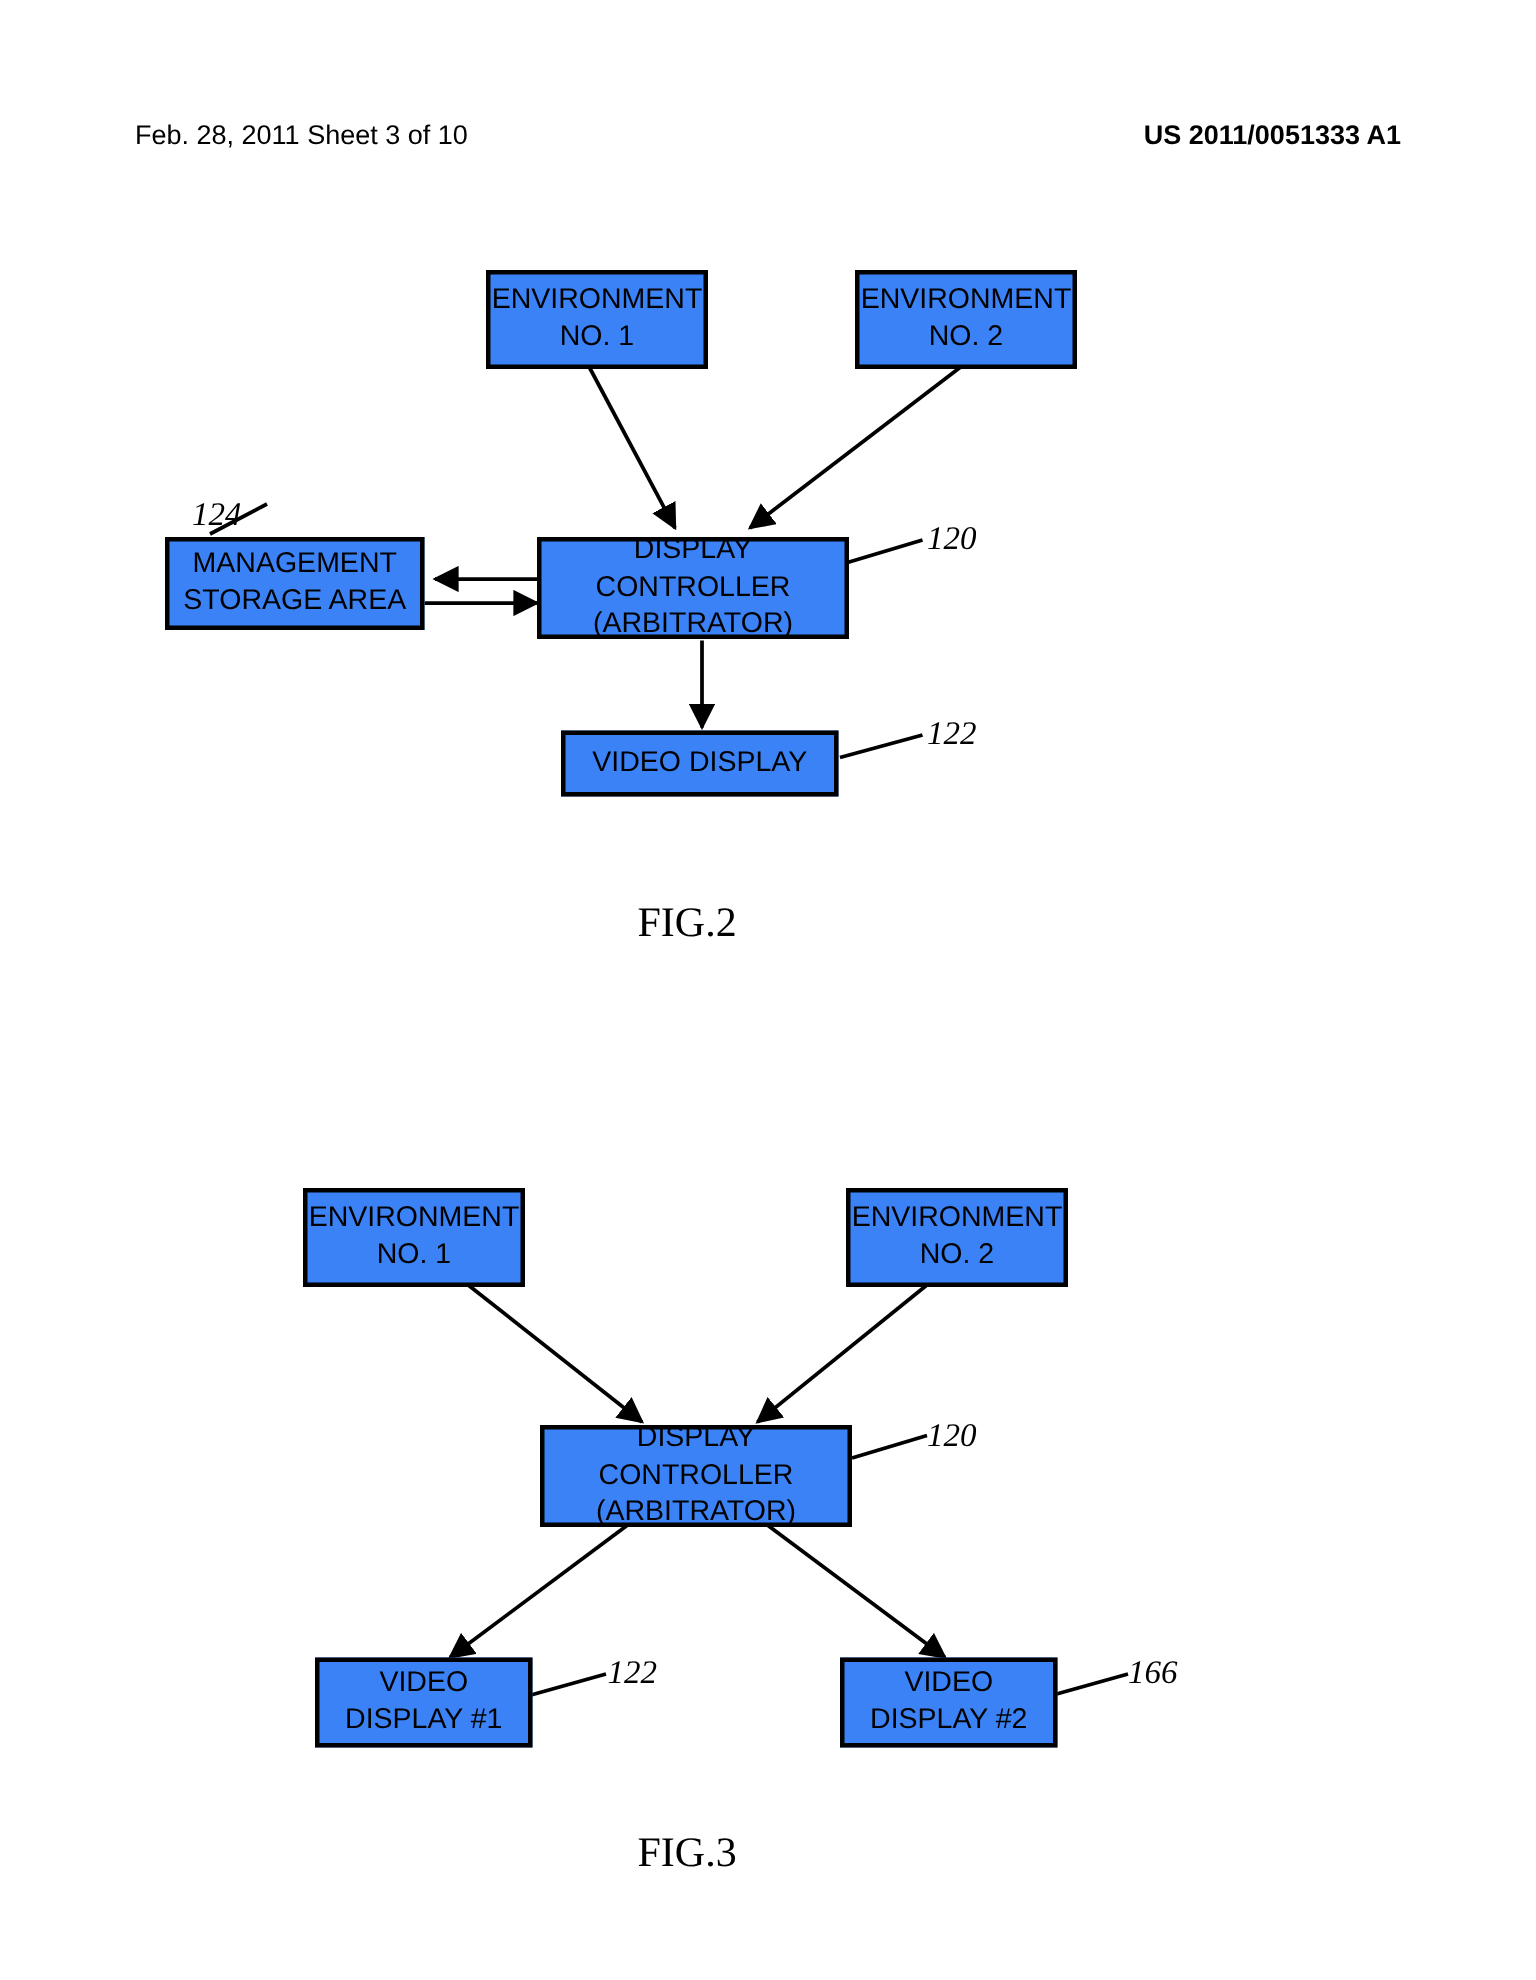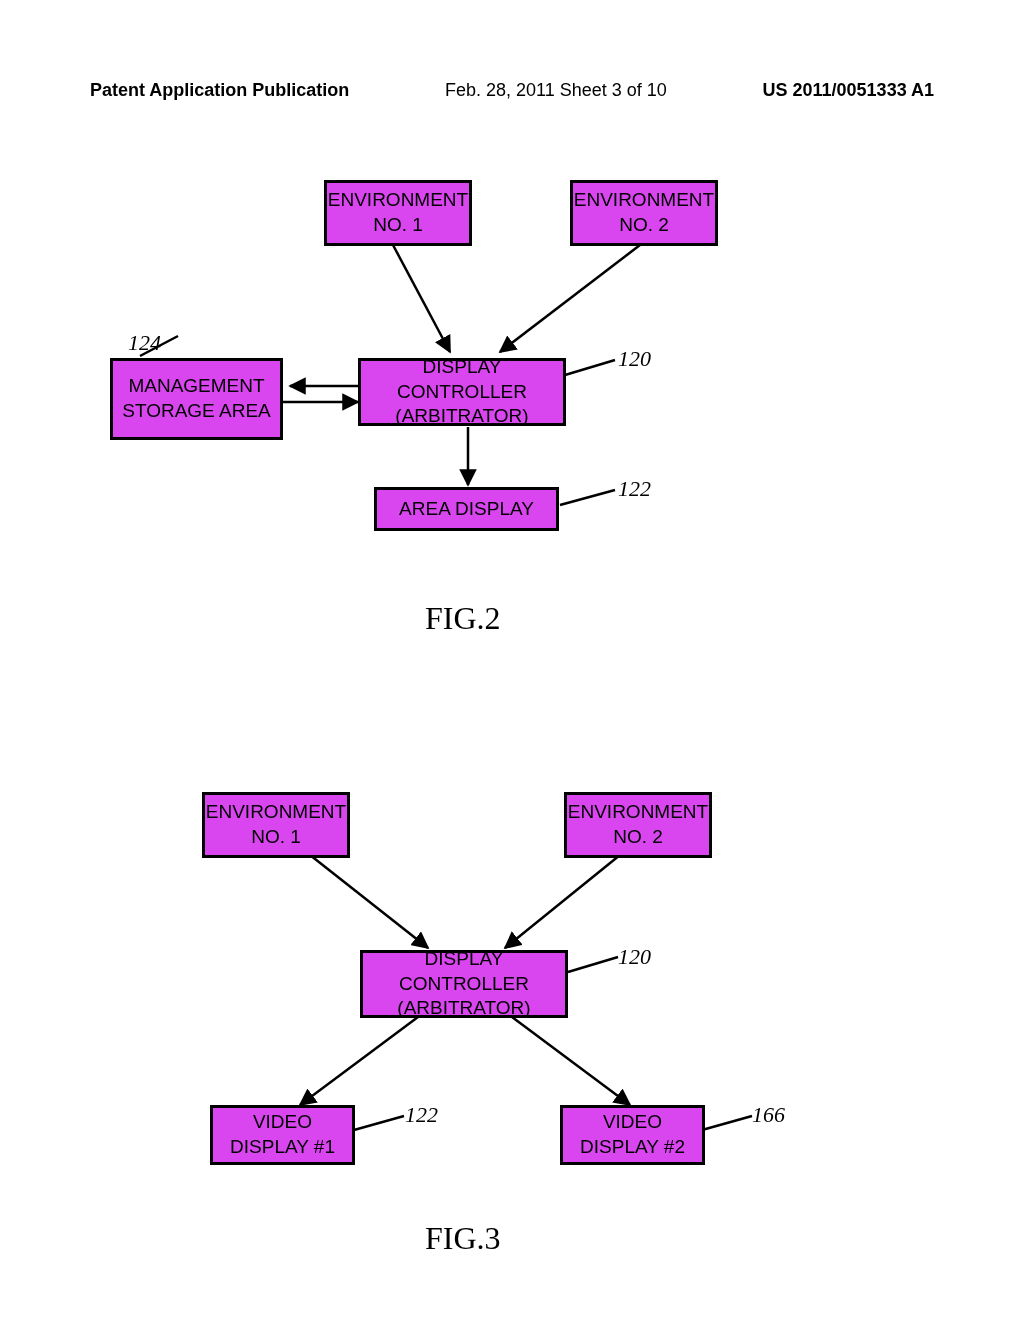--- a/index.html
+++ b/index.html
@@ -17,51 +17,50 @@
       display: flex;
       justify-content: space-between;
       padding: 0 90px;
       font-size: 18px;
       font-weight: bold;
     }
     .header-center { font-weight: normal; }
     .box {
       position: absolute;
       border: 3px solid #000;
-      background: #d946ef;
+      background: #3b82f6;
       display: flex;
       align-items: center;
       justify-content: center;
       text-align: center;
       font-size: 19px;
       line-height: 1.3;
       white-space: pre-line;
       font-family: Arial, sans-serif;
       font-weight: normal;
       padding: 5px;
     }
     .ref-num {
       position: absolute;
       font-size: 22px;
       font-style: italic;
       font-family: "Times New Roman", serif;
     }
     .fig-label {
       position: absolute;
-      font-size: 32px;
+      font-size: 28px;
       font-family: "Times New Roman", serif;
     }
     svg { position: absolute; left: 0; top: 0; width: 1024px; height: 1320px; pointer-events: none; }
     .line { stroke: #000; stroke-width: 2.5; fill: none; }
   </style>
 </head>
 <body>
 
 <div class="header">
-  <span>Patent Application Publication</span>
   <span class="header-center">Feb. 28, 2011  Sheet 3 of 10</span>
   <span>US 2011/0051333 A1</span>
 </div>
 
 <svg>
   <defs>
     <marker id="arrow" viewBox="0 0 10 10" refX="9" refY="5" markerWidth="7" markerHeight="7" orient="auto-start-reverse">
       <path d="M 0 0 L 10 5 L 0 10 z" fill="#000"></path>
     </marker>
   </defs>
@@ -81,25 +80,25 @@
   <line class="line" x1="512" y1="1017" x2="630" y2="1105" marker-end="url(#arrow)"></line>
   <line class="line" x1="568" y1="972" x2="618" y2="957"></line>
   <line class="line" x1="354" y1="1130" x2="404" y2="1116"></line>
   <line class="line" x1="702" y1="1130" x2="752" y2="1116"></line>
 </svg>
 
 <div class="box" style="left:324px; top:180px; width:148px; height:66px">ENVIRONMENT
 NO. 1</div>
 <div class="box" style="left:570px; top:180px; width:148px; height:66px">ENVIRONMENT
 NO. 2</div>
-<div class="box" style="left:110px; top:358px; width:173px; height:82px">MANAGEMENT
+<div class="box" style="left:110px; top:358px; width:173px; height:62px">MANAGEMENT
 STORAGE AREA</div>
 <div class="box" style="left:358px; top:358px; width:208px; height:68px">DISPLAY CONTROLLER
 (ARBITRATOR)</div>
-<div class="box" style="left:374px; top:487px; width:185px; height:44px">AREA DISPLAY</div>
+<div class="box" style="left:374px; top:487px; width:185px; height:44px">VIDEO DISPLAY</div>
 
 <span class="ref-num" style="left:128px; top:330px">124</span>
 <span class="ref-num" style="left:618px; top:346px">120</span>
 <span class="ref-num" style="left:618px; top:476px">122</span>
 <span class="fig-label" style="left:425px; top:600px">FIG.2</span>
 
 <div class="box" style="left:202px; top:792px; width:148px; height:66px">ENVIRONMENT
 NO. 1</div>
 <div class="box" style="left:564px; top:792px; width:148px; height:66px">ENVIRONMENT
 NO. 2</div>

